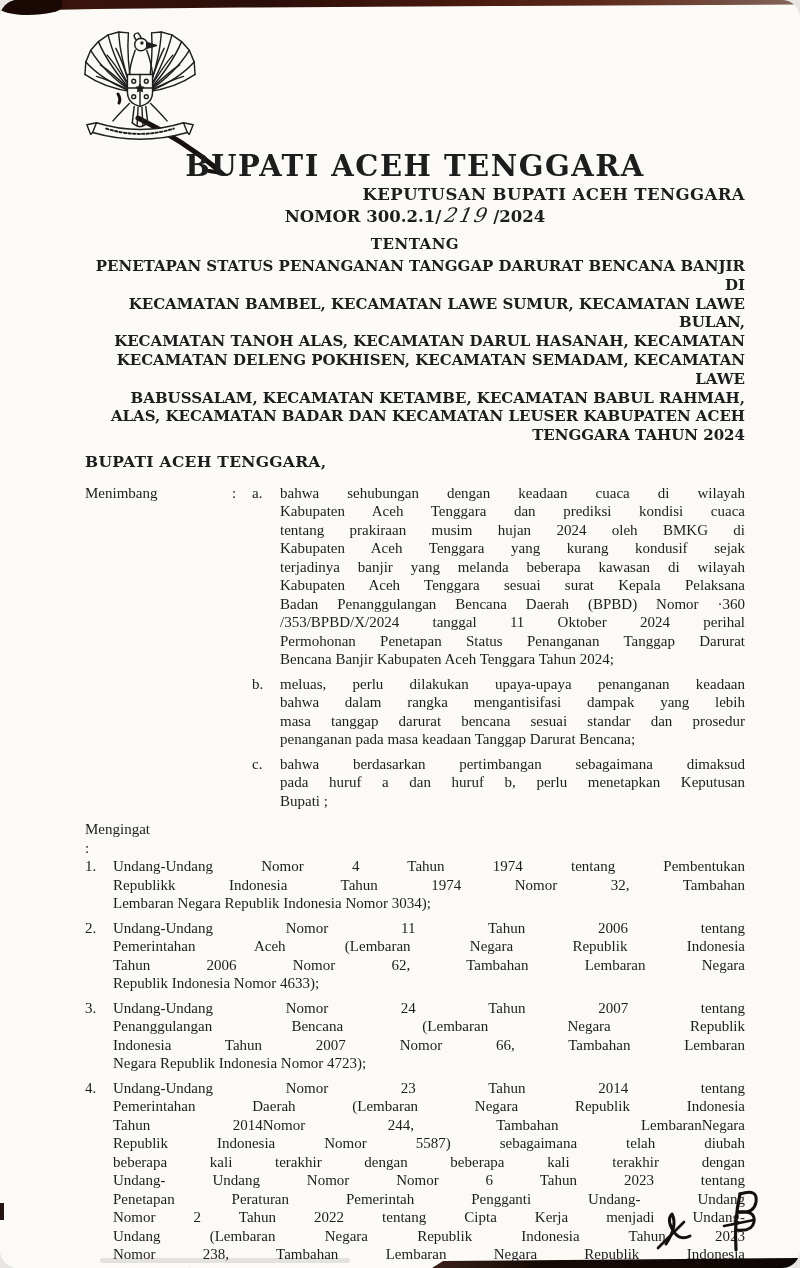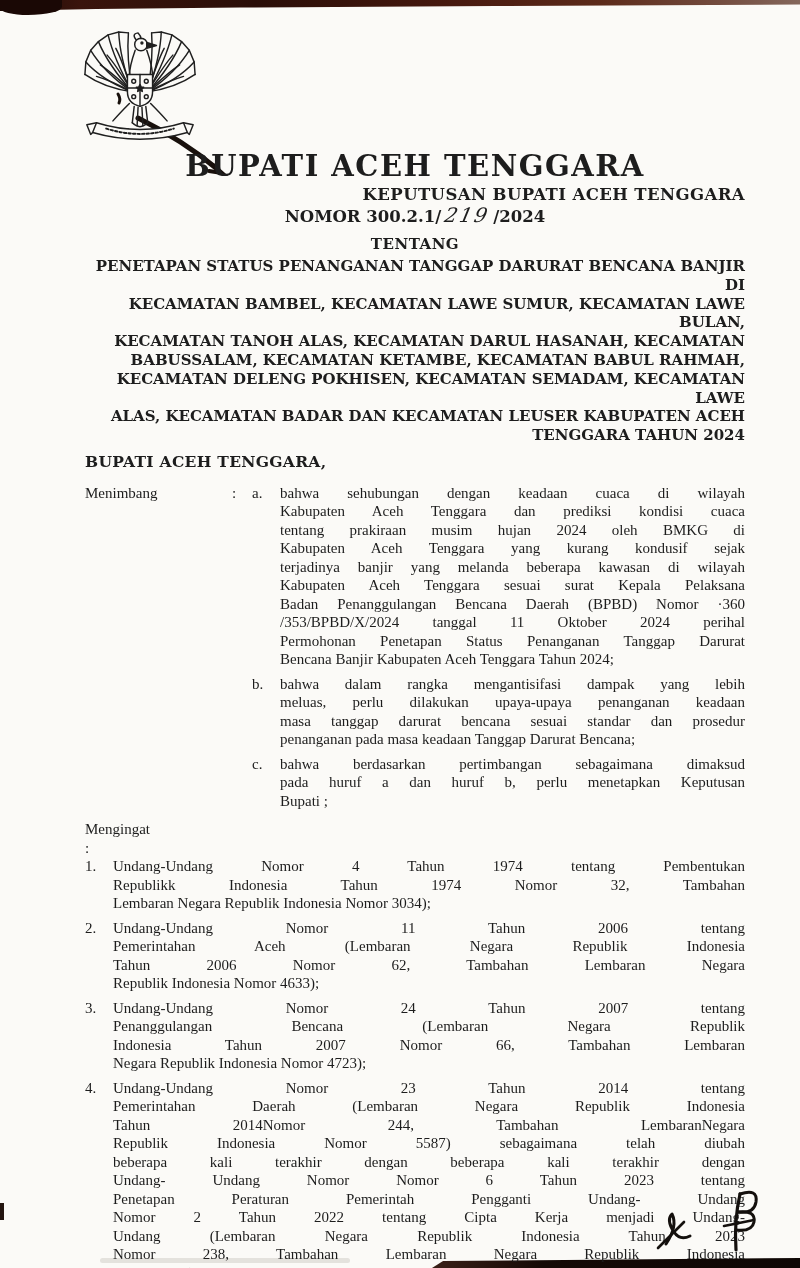--- a/index.html
+++ b/index.html
@@ -1,19 +1,19 @@
 <!DOCTYPE html>
 <html><head>
 <meta charset="utf-8">
 <style>
   html,body { margin:0; padding:0; background:#e8e6e2; }
   .page {
     position:relative; width:800px; height:1268px; margin:0 auto;
     background:#fbfaf7; overflow:hidden;
-    font-family:"Liberation Serif", serif; color:#1d1d1d;
+    font-family:"Liberation Serif", serif; color:#1d1d1d;border-radius:18px;
   }
   .content { position:absolute; left:85px; right:55px; top:0; }
 
   
   .emblem { width:126px; height:116px; margin:30px auto 0; transform:translateX(-8px); }
   .authority {
     margin:0; text-align:center; font-family:"DejaVu Serif", serif;
     font-weight:700; font-size:29px; line-height:32px; letter-spacing:1.5px;
   }
   .decree-type {
@@ -167,22 +167,22 @@
 
     
     <h1 class="authority">BUPATI ACEH TENGGARA</h1>
     <div class="decree-type">KEPUTUSAN BUPATI ACEH TENGGARA</div>
     <div class="nomor"><span>NOMOR 300.2.1/</span><span class="hand">219</span><span>/2024</span></div>
     <div class="tentang">TENTANG</div>
     <div class="subject">
         <div class="tline tline-mid">PENETAPAN STATUS PENANGANAN  TANGGAP DARURAT BENCANA BANJIR  DI</div>
         <div class="tline tline-mid">KECAMATAN BAMBEL, KECAMATAN LAWE SUMUR, KECAMATAN LAWE BULAN,</div>
         <div class="tline tline-mid">KECAMATAN TANOH ALAS, KECAMATAN DARUL HASANAH, KECAMATAN</div>
+        <div class="tline tline-mid">KECAMATAN DELENG POKHISEN, KECAMATAN SEMADAM, KECAMATAN LAWE</div>
         <div class="tline tline-mid">BABUSSALAM, KECAMATAN KETAMBE, KECAMATAN BABUL RAHMAH,</div>
-        <div class="tline tline-mid">KECAMATAN DELENG POKHISEN, KECAMATAN SEMADAM, KECAMATAN LAWE</div>
         <div class="tline tline-mid">ALAS, KECAMATAN BADAR DAN KECAMATAN LEUSER  KABUPATEN ACEH</div>
         <div class="tline">TENGGARA TAHUN 2024</div>
       </div>
     <div class="salutation">BUPATI ACEH TENGGARA,</div>
 
     
     <section class="clause">
       <div class="label">Menimbang</div>
       <div class="colon">:</div>
       <div class="items">
@@ -197,22 +197,22 @@
               <div class="tline tline-mid">Kabupaten Aceh Tenggara sesuai surat Kepala Pelaksana</div>
               <div class="tline tline-mid">Badan Penanggulangan Bencana Daerah (BPBD) Nomor ·360</div>
               <div class="tline tline-mid">/353/BPBD/X/2024 tanggal 11 Oktober 2024 perihal</div>
               <div class="tline tline-mid">Permohonan Penetapan Status Penanganan Tanggap Darurat</div>
               <div class="tline">Bencana Banjir Kabupaten Aceh Tenggara Tahun 2024;</div>
             </div>
         </div>
         <div class="item">
           <div class="marker">b.</div>
           <div class="text justified">
+              <div class="tline tline-mid">meluas, perlu dilakukan upaya-upaya penanganan keadaan</div>
               <div class="tline tline-mid">bahwa dalam rangka mengantisifasi dampak yang lebih</div>
-              <div class="tline tline-mid">meluas, perlu dilakukan upaya-upaya penanganan keadaan</div>
               <div class="tline tline-mid">masa tanggap darurat bencana sesuai standar dan prosedur</div>
               <div class="tline">penanganan pada masa keadaan  Tanggap Darurat Bencana;</div>
             </div>
         </div>
         <div class="item">
           <div class="marker">c.</div>
           <div class="text justified">
               <div class="tline tline-mid">bahwa berdasarkan pertimbangan  sebagaimana dimaksud</div>
               <div class="tline tline-mid">pada huruf a dan huruf b, perlu menetapkan Keputusan</div>
               <div class="tline">Bupati ;</div>

